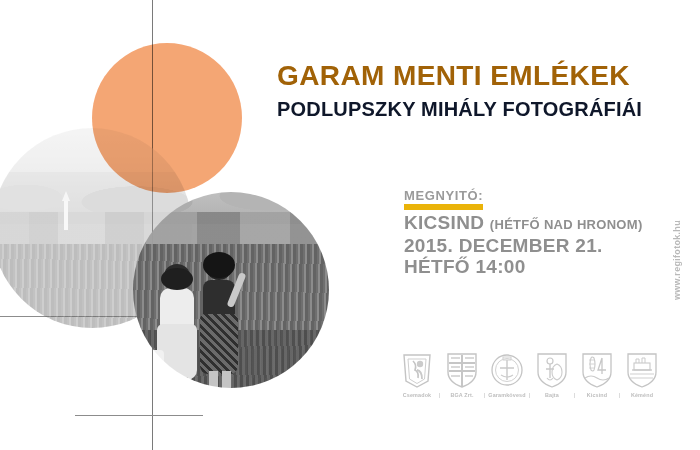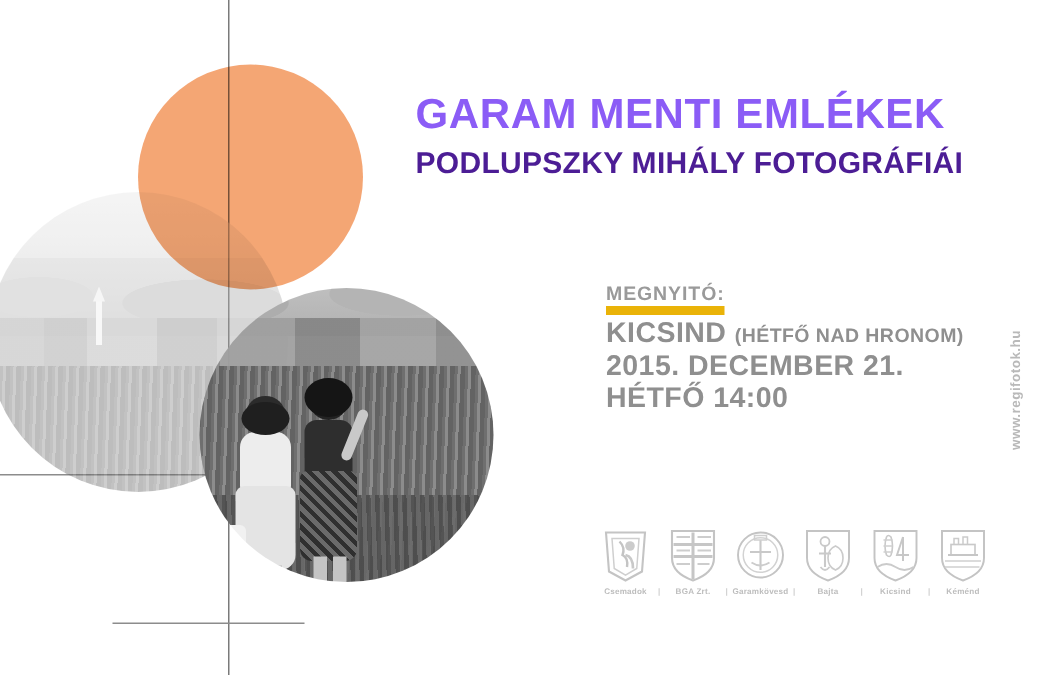--- a/index.html
+++ b/index.html
@@ -68,23 +68,23 @@
   .w2 .arm{position:absolute;left:33px;top:18px;width:7px;height:36px;background:#c9c9c9;
              transform:rotate(22deg);border-radius:4px;}
   .w2 .legs{position:absolute;left:9px;top:117px;width:22px;height:24px;
              background:linear-gradient(90deg,#c4c4c4 0 40%,transparent 40% 60%,#c4c4c4 60%);}
 
   
   .orange-circle{position:absolute;left:92px;top:43px;width:150px;height:150px;
        border-radius:50%;background:#f3965c;opacity:.85;mix-blend-mode:multiply;}
 
   
-  .title{position:absolute;left:277px;top:60px;width:400px;color:#8b5cf6;
+  .title{position:absolute;left:277px;top:60px;width:400px;color:#a16207;
        font-size:28px;font-weight:bold;letter-spacing:.4px;white-space:nowrap;}
-  .subtitle{position:absolute;left:277px;top:98px;width:400px;color:#4c1d95;
+  .subtitle{position:absolute;left:277px;top:98px;width:400px;color:#0f172a;
        font-size:20px;font-weight:bold;letter-spacing:.2px;white-space:nowrap;}
 
   .megnyito{position:absolute;left:404px;top:188px;color:#9a9a9a;font-size:13px;
        font-weight:bold;letter-spacing:.6px;border-bottom:6px solid #eab308;padding-bottom:1px;}
   .details{position:absolute;left:404px;top:212px;color:#8f8f8f;}
   .det-line{font-size:19px;font-weight:bold;letter-spacing:.3px;line-height:21px;white-space:nowrap;}
   .det-sub{font-size:13px;font-weight:bold;letter-spacing:.3px;}
 
   
   .logos{position:absolute;left:400px;top:349px;width:270px;height:40px;

